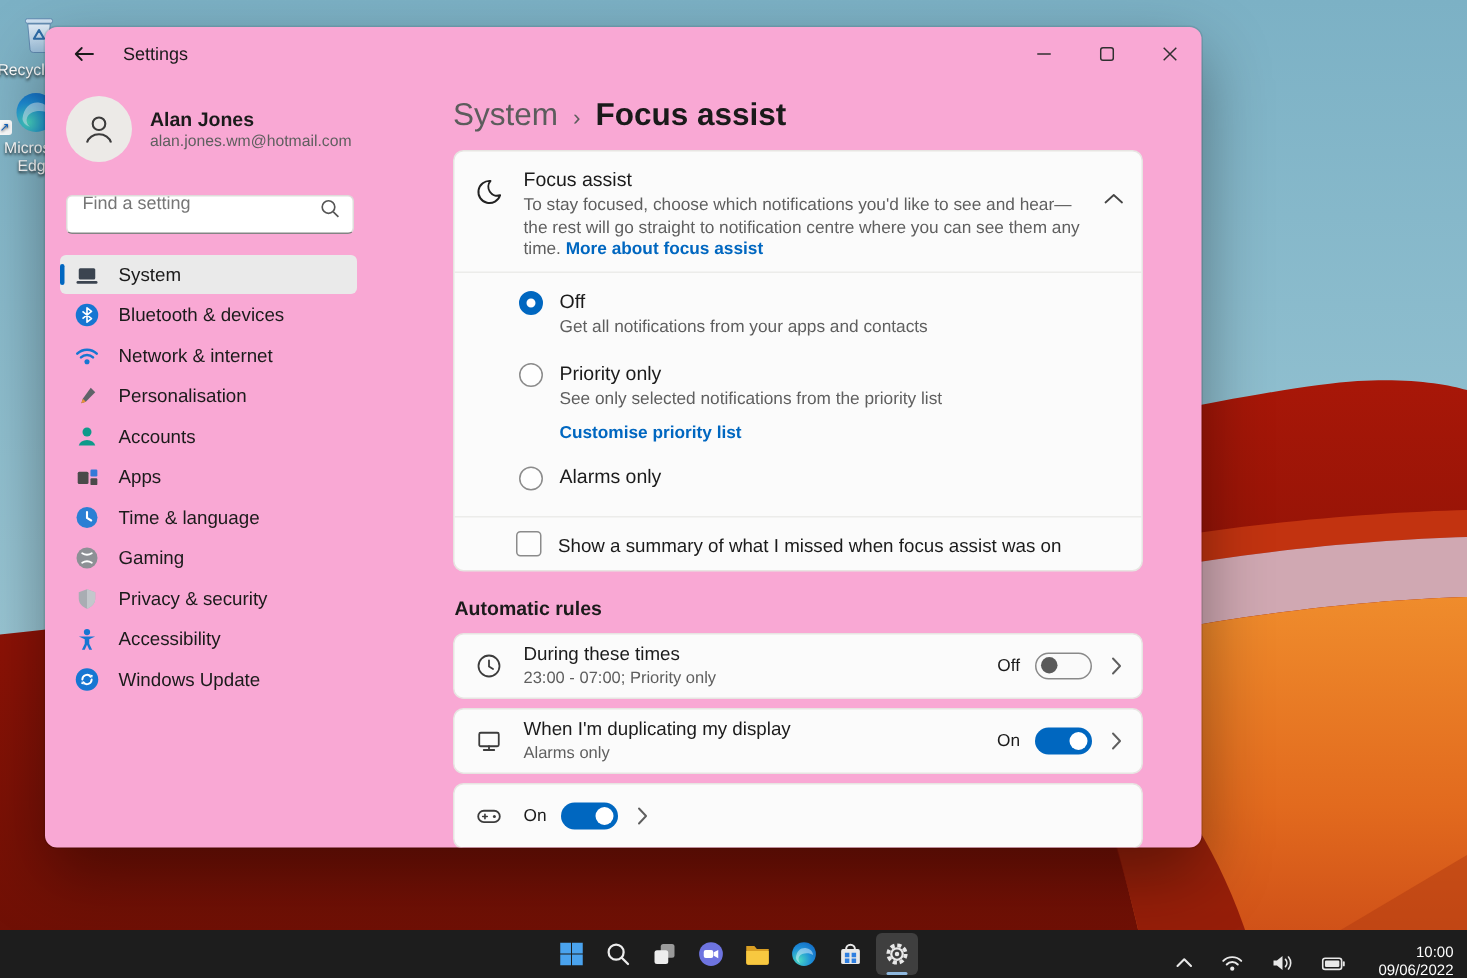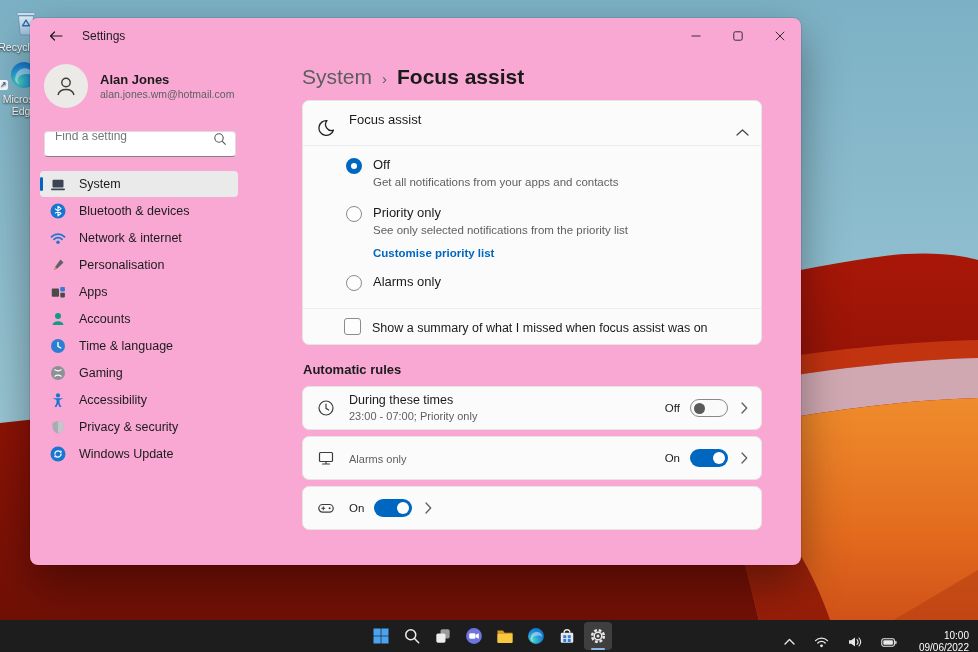--- a/index.html
+++ b/index.html
@@ -233,60 +233,60 @@
         </li>
         <li>
           <svg class="nicon" viewBox="0 0 16 16">
             <path d="M10.5 2.5 l3 3 L7.2 11.8 4.2 12.8 5.2 9.8 Z" fill="#5f6368"></path>
             <path d="M4.2 12.8 l1-3 2 2 Z" fill="#e8913a"></path>
           </svg>
             <span>Personalisation</span>
         </li>
         <li>
           <svg class="nicon" viewBox="0 0 16 16">
+            <circle cx="8" cy="5" r="3" fill="#0f9a8a"></circle>
+            <path d="M2.5 14 a5.6 4.6 0 0 1 11 0 Z" fill="#0f9a8a"></path>
+          </svg>
+            <span>Accounts</span>
+        </li>
+        <li>
+          <svg class="nicon" viewBox="0 0 16 16">
             <rect x="1.8" y="4.5" width="7.2" height="8.2" rx="1" fill="#4a4a4a"></rect>
             <rect x="10.3" y="3" width="4.6" height="4.6" rx="0.8" fill="#3579d8"></rect>
             <rect x="10.3" y="8.8" width="4.6" height="4.6" rx="0.8" fill="#4a4a4a"></rect>
           </svg>
             <span>Apps</span>
         </li>
         <li>
           <svg class="nicon" viewBox="0 0 16 16">
-            <circle cx="8" cy="5" r="3" fill="#0f9a8a"></circle>
-            <path d="M2.5 14 a5.6 4.6 0 0 1 11 0 Z" fill="#0f9a8a"></path>
-          </svg>
-            <span>Accounts</span>
-        </li>
-        <li>
-          <svg class="nicon" viewBox="0 0 16 16">
             <circle cx="8" cy="8" r="7" fill="#2a7fd4"></circle>
             <path d="M8 4.4 V8.3 L10.8 10" stroke="#fff" stroke-width="1.4" fill="none" stroke-linecap="round"></path>
           </svg>
             <span>Time &amp; language</span>
         </li>
         <li>
           <svg class="nicon" viewBox="0 0 16 16">
             <circle cx="8" cy="8" r="7" fill="#8d9095"></circle>
             <path d="M4.8 4.8 c2.2 1.4 4.2 1.4 6.4 0 M4.8 11.2 c2.2 -1.4 4.2 -1.4 6.4 0" stroke="#fff" stroke-width="1.2" fill="none" stroke-linecap="round"></path>
           </svg>
             <span>Gaming</span>
         </li>
         <li>
           <svg class="nicon" viewBox="0 0 16 16">
+            <path d="M8 1.8 L13.5 3.8 V8 c0 3.4 -2.3 5.6 -5.5 6.8 C4.8 13.6 2.5 11.4 2.5 8 V3.8 Z" fill="#a9adb3"></path>
+            <path d="M8 1.8 L13.5 3.8 V8 c0 3.4 -2.3 5.6 -5.5 6.8 Z" fill="#c3c7cc"></path>
+          </svg>
+            <span>Privacy &amp; security</span>
+        </li>
+        <li>
+          <svg class="nicon" viewBox="0 0 16 16">
             <circle cx="8" cy="3.4" r="2.1" fill="#1676d2"></circle>
             <path d="M2.6 6.3 h10.8 l-3.9 1.8 v3 l1.9 4 h-1.9 L8 11.8 6.5 15.1 H4.6 l1.9-4 v-3 Z" fill="#1676d2"></path>
           </svg>
             <span>Accessibility</span>
-        </li>
-        <li>
-          <svg class="nicon" viewBox="0 0 16 16">
-            <path d="M8 1.8 L13.5 3.8 V8 c0 3.4 -2.3 5.6 -5.5 6.8 C4.8 13.6 2.5 11.4 2.5 8 V3.8 Z" fill="#a9adb3"></path>
-            <path d="M8 1.8 L13.5 3.8 V8 c0 3.4 -2.3 5.6 -5.5 6.8 Z" fill="#c3c7cc"></path>
-          </svg>
-            <span>Privacy &amp; security</span>
         </li>
         <li>
           <svg class="nicon" viewBox="0 0 16 16">
             <circle cx="8" cy="8" r="7.5" fill="#1676d2"></circle>
             <path d="M4.9 8 a3.1 3.1 0 0 1 5.6 -1.8 M11.1 8 a3.1 3.1 0 0 1 -5.6 1.8" stroke="#fff" stroke-width="1.3" fill="none" stroke-linecap="round"></path>
             <path d="M10.1 4.6 l1.8 0.5 -0.5 1.7 Z" fill="#fff"></path>
             <path d="M5.9 11.4 l-1.8 -0.5 0.5 -1.7 Z" fill="#fff"></path>
           </svg>
             <span>Windows Update</span>
         </li>
@@ -302,20 +302,23 @@
 
       <section class="card">
         <div class="exp-header">
           <div class="icol">
             <svg width="20" height="20" viewBox="0 0 20 20">
               <path d="M11 2.6 a7.4 7.4 0 1 0 6.4 9.6 a6 6 0 0 1 -6.4 -9.6 Z" stroke="#222" stroke-width="1.3" fill="none" stroke-linejoin="round"></path>
             </svg>
           </div>
           <div class="txt">
             <div class="c-title">Focus assist</div>
+            <div class="c-desc"><span>To stay focused, choose which notifications you'd like to see and hear—the rest will go straight to notification centre where you can see them any time.</span>
+              <span class="blue-link">More about focus assist</span>
+            </div>
           </div>
           <div class="chev-col">
             <svg width="13" height="7" viewBox="0 0 13 7">
               <polyline points="1,6 6.5,1 12,6" stroke="#444" stroke-width="1.2" fill="none" stroke-linecap="round" stroke-linejoin="round"></polyline>
             </svg>
           </div>
         </div>
         <div class="hr"></div>
 
         <div class="opts">
@@ -371,20 +374,21 @@
       </div>
 
       <div class="card rule">
         <div class="icol" style="padding-top:0;">
           <svg width="18" height="18" viewBox="0 0 18 18">
             <rect x="2.5" y="3.5" width="13" height="9" rx="1" stroke="#3c3c3c" stroke-width="1.2" fill="none"></rect>
             <path d="M9 12.5 V15 M5.5 15 H12.5" stroke="#3c3c3c" stroke-width="1.2" fill="none" stroke-linecap="round"></path>
           </svg>
         </div>
         <div class="txt">
+          <div class="r-title">When I'm duplicating my display</div>
           <div class="r-sub">Alarms only</div>
         </div>
         <span class="state">On</span>
         <div class="toggle on">
             <div class="knob"></div>
           </div>
         <svg class="r-chev" width="7" height="12" viewBox="0 0 7 12">
           <polyline points="1,1 5.7,6 1,11" stroke="#5f5f5f" stroke-width="1.3" fill="none" stroke-linecap="round" stroke-linejoin="round"></polyline>
         </svg>
       </div>

